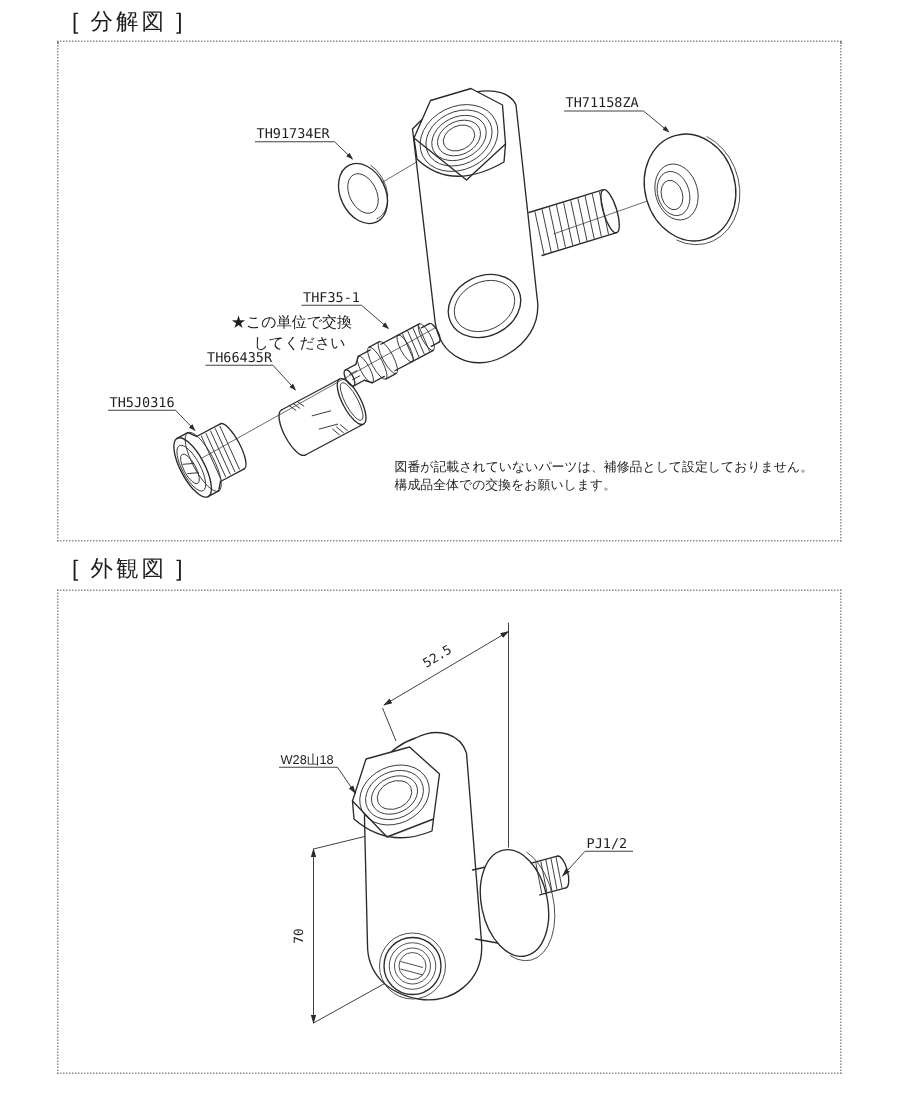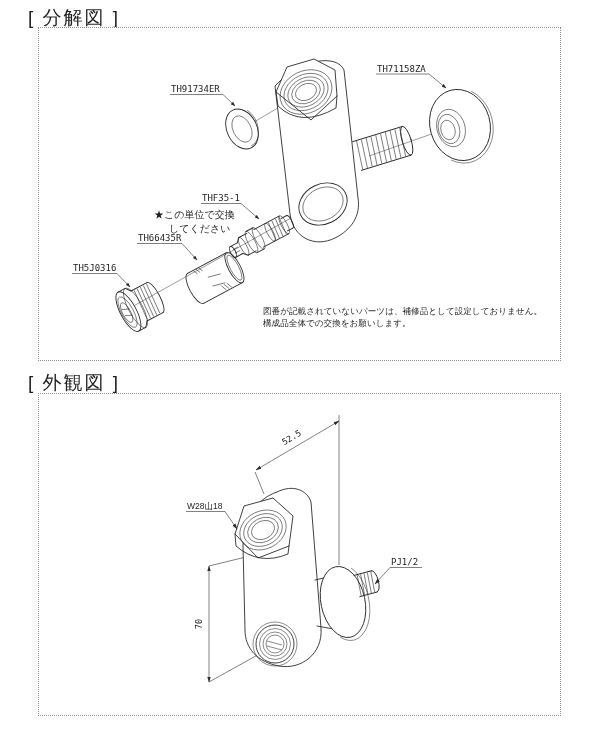--- a/index.html
+++ b/index.html
@@ -1,17 +1,17 @@
 <!DOCTYPE html>
 <html><head>
 <meta charset="utf-8">
 <style>
   html,body{margin:0;padding:0;background:#ffffff;}
   body{width:600px;height:733px;position:relative;font-family:"Liberation Sans",sans-serif;color:#1e1e1e;overflow:hidden;}
-  .sec-title{position:absolute;left:28px;font-size:19px;letter-spacing:2px;color:#1e1e1e;white-space:nowrap;}
+  .sec-title{position:absolute;left:48px;font-size:15px;letter-spacing:2px;color:#1e1e1e;white-space:nowrap;}
   #title1{top:5px;}
   #title2{top:370px;}
   .panel{position:absolute;left:38px;width:521px;border:1px dotted #8f8f8f;background:#fff;}
   #panel1{top:27px;height:332px;}
   #panel2{top:393px;height:321px;}
   .panel svg{position:absolute;left:0;top:0;}
   svg text{font-family:"DejaVu Sans Mono","Liberation Mono",monospace;fill:#1e1e1e;}
   svg .jp{font-family:"Liberation Sans",sans-serif;}
   .ln{stroke:#2b2b2b;stroke-width:0.9;fill:none;stroke-linecap:round;stroke-linejoin:round;}
   .lnw{stroke:#2b2b2b;stroke-width:0.9;fill:#ffffff;stroke-linejoin:round;}

